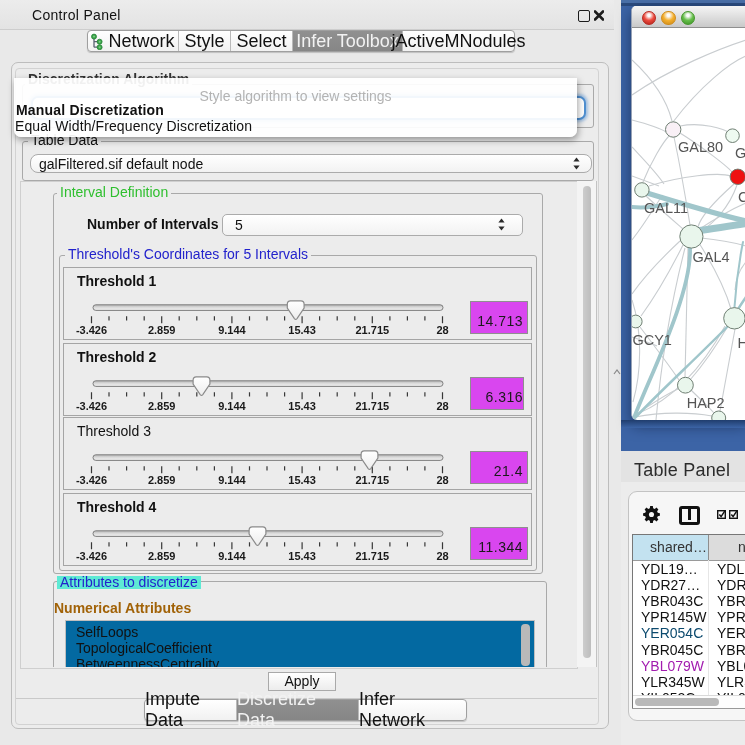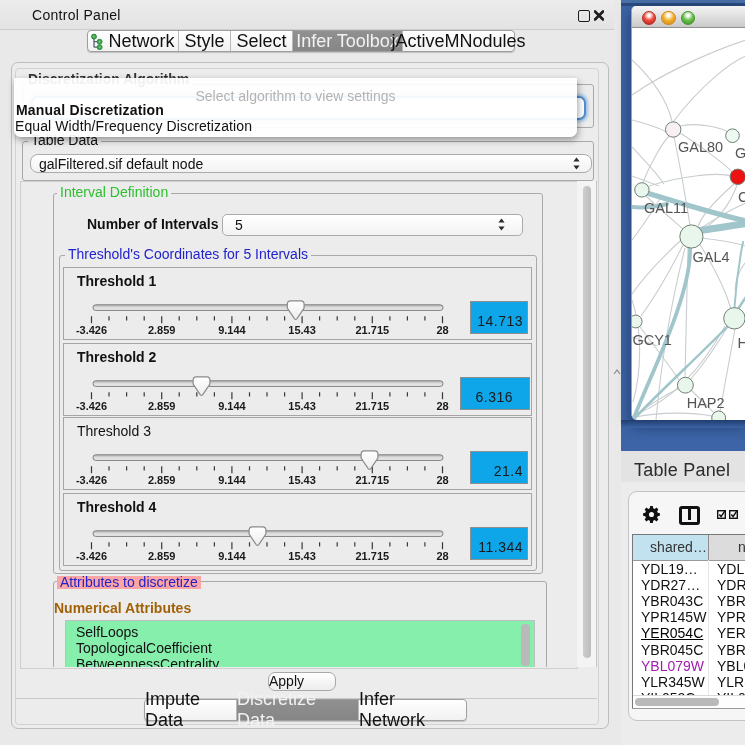--- a/index.html
+++ b/index.html
@@ -9,21 +9,21 @@
 .etch{position:absolute;border:1px solid #a9a9a9;border-radius:3px;}
 .gtitle{position:absolute;font-size:14px;background:#ececec;padding:0 3px;line-height:13px;}
 .seg{position:absolute;display:flex;border:1px solid #9f9f9f;border-radius:4px;
   background:linear-gradient(#ffffff,#f1f1f1);box-shadow:0 1px 1px rgba(0,0,0,0.18);
   font-size:18px;color:#111;}
 .seg div{display:flex;align-items:center;justify-content:center;border-right:1px solid #b9b9b9;}
 .seg div:last-child{border-right:none;}
 .seg .sel{background:linear-gradient(#909090,#868686);color:#f2f2f2;}
 .combo{position:absolute;background:linear-gradient(#ffffff,#f2f2f2);
   border:1px solid #ababab;border-radius:5px;font-size:14px;color:#111;}
-.vbox{position:absolute;background:#0ea5e9;border:1px solid #8f8f8f;font-size:14px;letter-spacing:0.5px;
+.vbox{position:absolute;background:#d946ef;border:1px solid #8f8f8f;font-size:14px;letter-spacing:0.5px;
   color:#1a1a1a;text-align:right;}
 </style></head><body>
 <div id="page">
 
 <div class="abs" style="left:0;top:0;width:614px;height:745px;background:#e9e9e9;"></div>
 <div class="abs" style="left:0;top:0;width:614px;height:29px;background:linear-gradient(#ececec,#e3e3e3);border-bottom:1px solid #cdcdcd;"></div>
 <div class="abs" style="left:32px;top:7px;font-size:14px;letter-spacing:0.3px;color:#111;">Control Panel</div>
 <div class="abs" style="left:578px;top:10px;width:10px;height:10px;border:1.6px solid #1c1c1c;border-radius:2px;"></div>
 <svg class="abs" style="left:594px;top:10px;" width="10" height="11" viewBox="0 0 10 11">
       <path d="M1 1.5 L9 9.5 M9 1.5 L1 9.5" stroke="#1c1c1c" stroke-width="2.6" stroke-linecap="round"></path>
@@ -99,21 +99,21 @@
       <rect x="30" y="37.8" width="350" height="5.6" rx="2.8" fill="url(#trk)" stroke="#7e7e7e" stroke-width="1"></rect>
       <path d="M28.5 49.3 L28.5 56.2 M46.0 49.3 L46.0 53.6 M63.6 49.3 L63.6 53.6 M81.2 49.3 L81.2 53.6 M98.7 49.3 L98.7 56.2 M116.2 49.3 L116.2 53.6 M133.8 49.3 L133.8 53.6 M151.4 49.3 L151.4 53.6 M168.9 49.3 L168.9 56.2 M186.5 49.3 L186.5 53.6 M204.0 49.3 L204.0 53.6 M221.6 49.3 L221.6 53.6 M239.1 49.3 L239.1 56.2 M256.6 49.3 L256.6 53.6 M274.2 49.3 L274.2 53.6 M291.8 49.3 L291.8 53.6 M309.3 49.3 L309.3 56.2 M326.9 49.3 L326.9 53.6 M344.4 49.3 L344.4 53.6 M361.9 49.3 L361.9 53.6 M379.5 49.3 L379.5 56.2" stroke="#383838" stroke-width="1.2"></path>
       <text x="28.5" y="67" font-size="11" font-weight="bold" fill="#1a1a1a" text-anchor="middle">-3.426</text>
       <text x="98.7" y="67" font-size="11" font-weight="bold" fill="#1a1a1a" text-anchor="middle">2.859</text>
       <text x="168.9" y="67" font-size="11" font-weight="bold" fill="#1a1a1a" text-anchor="middle">9.144</text>
       <text x="239.1" y="67" font-size="11" font-weight="bold" fill="#1a1a1a" text-anchor="middle">15.43</text>
       <text x="309.3" y="67" font-size="11" font-weight="bold" fill="#1a1a1a" text-anchor="middle">21.715</text>
       <text x="379.5" y="67" font-size="11" font-weight="bold" fill="#1a1a1a" text-anchor="middle">28</text>
       <path d="M130.1 41 L130.1 37.2 Q130.1 33.9 133.3 33.9 L143.7 33.9 Q146.9 33.9 146.9 37.2 L146.9 41 L139.8 51.6 Q138.5 53 137.2 51.6 Z" fill="url(#thm)" stroke="#8a8a8a" stroke-width="1.2"></path>
     </svg>
-<div class="vbox" style="left:460px;top:376.5px;width:52px;height:31px;line-height:39px;padding-right:16px;overflow:hidden;">6.316</div>
+<div class="vbox" style="left:470px;top:376.5px;width:52px;height:31px;line-height:39px;padding-right:0;overflow:hidden;">6.316</div>
 <div class="abs" style="left:63px;top:417.3px;width:467px;height:71px;background:#ececec;border:1px solid #a5a5a5;"></div>
 <div class="abs" style="left:77px;top:423.3px;font-size:14px;font-weight:normal;color:#111;">Threshold 3</div>
 <svg class="abs" style="left:63px;top:417.3px;" width="468" height="71" viewBox="0 0 468 71">
       <rect x="30" y="37.8" width="350" height="5.6" rx="2.8" fill="url(#trk)" stroke="#7e7e7e" stroke-width="1"></rect>
       <path d="M28.5 49.3 L28.5 56.2 M46.0 49.3 L46.0 53.6 M63.6 49.3 L63.6 53.6 M81.2 49.3 L81.2 53.6 M98.7 49.3 L98.7 56.2 M116.2 49.3 L116.2 53.6 M133.8 49.3 L133.8 53.6 M151.4 49.3 L151.4 53.6 M168.9 49.3 L168.9 56.2 M186.5 49.3 L186.5 53.6 M204.0 49.3 L204.0 53.6 M221.6 49.3 L221.6 53.6 M239.1 49.3 L239.1 56.2 M256.6 49.3 L256.6 53.6 M274.2 49.3 L274.2 53.6 M291.8 49.3 L291.8 53.6 M309.3 49.3 L309.3 56.2 M326.9 49.3 L326.9 53.6 M344.4 49.3 L344.4 53.6 M361.9 49.3 L361.9 53.6 M379.5 49.3 L379.5 56.2" stroke="#383838" stroke-width="1.2"></path>
       <text x="28.5" y="67" font-size="11" font-weight="bold" fill="#1a1a1a" text-anchor="middle">-3.426</text>
       <text x="98.7" y="67" font-size="11" font-weight="bold" fill="#1a1a1a" text-anchor="middle">2.859</text>
       <text x="168.9" y="67" font-size="11" font-weight="bold" fill="#1a1a1a" text-anchor="middle">9.144</text>
       <text x="239.1" y="67" font-size="11" font-weight="bold" fill="#1a1a1a" text-anchor="middle">15.43</text>
       <text x="309.3" y="67" font-size="11" font-weight="bold" fill="#1a1a1a" text-anchor="middle">21.715</text>
@@ -130,36 +130,36 @@
       <text x="98.7" y="67" font-size="11" font-weight="bold" fill="#1a1a1a" text-anchor="middle">2.859</text>
       <text x="168.9" y="67" font-size="11" font-weight="bold" fill="#1a1a1a" text-anchor="middle">9.144</text>
       <text x="239.1" y="67" font-size="11" font-weight="bold" fill="#1a1a1a" text-anchor="middle">15.43</text>
       <text x="309.3" y="67" font-size="11" font-weight="bold" fill="#1a1a1a" text-anchor="middle">21.715</text>
       <text x="379.5" y="67" font-size="11" font-weight="bold" fill="#1a1a1a" text-anchor="middle">28</text>
       <path d="M186.1 41 L186.1 37.2 Q186.1 33.9 189.3 33.9 L199.7 33.9 Q202.9 33.9 202.9 37.2 L202.9 41 L195.8 51.6 Q194.5 53 193.2 51.6 Z" fill="url(#thm)" stroke="#8a8a8a" stroke-width="1.2"></path>
     </svg>
 <div class="vbox" style="left:470px;top:527.0px;width:52px;height:31px;line-height:39px;padding-right:4px;overflow:hidden;">11.344</div>
 <div class="abs" style="left:20px;top:576px;width:557px;height:91px;overflow:hidden;">
 <div class="etch" style="left:33px;top:5px;width:492px;height:120px;"></div>
-<div class="gtitle" style="left:37px;top:0px;color:#2222cc;background:#fca5a5;">Attributes to discretize</div>
+<div class="gtitle" style="left:37px;top:0px;color:#2222cc;background:#5eead4;">Attributes to discretize</div>
 <div class="abs" style="left:34px;top:24px;font-size:14px;font-weight:bold;color:#a16207;">Numerical Attributes</div>
-<div class="abs" style="left:45px;top:43.5px;width:468px;height:60px;background:#86efac;border:1px solid #bfbfbf;font-size:14px;color:#111;">
+<div class="abs" style="left:45px;top:43.5px;width:468px;height:60px;background:#0369a1;border:1px solid #bfbfbf;font-size:14px;color:#111;">
         <div style="padding:3px 0 0 10px;line-height:16.4px;">SelfLoops<br>TopologicalCoefficient<br>BetweennessCentrality</div>
         <div style="position:absolute;right:4px;top:3px;width:9px;height:42px;background:#b9b9b9;border-radius:4px;"></div>
       </div>
 </div>
-<div class="abs" style="left:268px;top:672px;width:66px;height:17px;background:linear-gradient(#ffffff,#ececec);border:1px solid #a9a9a9;border-radius:7px;font-size:14px;color:#111;text-align:left;line-height:17px;">Apply</div>
+<div class="abs" style="left:268px;top:672px;width:66px;height:17px;background:linear-gradient(#ffffff,#ececec);border:1px solid #a9a9a9;border-radius:0;font-size:14px;color:#111;text-align:center;line-height:17px;">Apply</div>
 <div class="abs" style="left:16px;top:698px;width:581px;height:1px;background:#c9c9c9;"></div>
 <div class="seg" style="left:144px;top:699px;height:20px;">
 <div style="width:91px;">Impute Data</div>
 <div class="sel" style="width:121px;">Discretize Data</div>
 <div style="width:107px;">Infer Network</div>
 </div>
 <div class="abs" style="left:14px;top:77.5px;width:563px;height:59px;background:rgba(255,255,255,0.93);border-radius:0 0 7px 7px;box-shadow:1px 3px 7px rgba(0,0,0,0.38);"></div>
-<div class="abs" style="left:14px;top:88px;width:563px;text-align:center;font-size:14px;color:#b3b3b3;">Select algorithm to view settings</div>
+<div class="abs" style="left:14px;top:88px;width:563px;text-align:center;font-size:14px;color:#b3b3b3;">Style algorithm to view settings</div>
 <div class="abs" style="left:16px;top:102px;font-size:14px;font-weight:bold;letter-spacing:0.2px;color:#111;">Manual Discretization</div>
 <div class="abs" style="left:15px;top:117.5px;font-size:14px;letter-spacing:0.1px;color:#111;">Equal Width/Frequency Discretization</div>
 <svg class="abs" style="left:613px;top:368px;" width="8" height="8" viewBox="0 0 8 8">
       <path d="M1 6 L4 2 L7 6" fill="none" stroke="#8a8a8a" stroke-width="1.2"></path>
     </svg>
 <div class="abs" style="left:621px;top:0;width:124px;height:451px;background:#3c64a6;"></div>
 <div class="abs" style="left:621px;top:0;width:124px;height:6px;background:linear-gradient(#4a70a8 0 55%,#2b4b7e 55% 100%);"></div>
 <div class="abs" style="left:631px;top:6px;width:114px;height:414px;border-radius:5px 0 0 6px;border-left:1px solid #97a2b6;box-shadow:0 6px 14px rgba(10,20,50,0.55);background:#fff;overflow:hidden;">
 <div style="position:absolute;left:0;top:0;width:114px;height:21px;background:linear-gradient(#f5f5f5,#c9c9c9);border-bottom:1px solid #8f8f8f;"></div>
 <div style="position:absolute;left:9.8px;top:4.6px;width:12.4px;height:12.4px;border-radius:50%;background:radial-gradient(circle at 50% 28%, rgba(255,255,255,0.85) 0 12%, #ee4b3e 48%, #b5281f 92%);border:0.5px solid #b5281f;"></div>
@@ -252,21 +252,21 @@
 <div style="position:absolute;left:0;top:0;width:75px;height:25px;background:#c3e2f0;border-right:1px solid #8e8e8e;border-bottom:1px solid #9a9a9a;text-align:center;line-height:25px;color:#333;padding-left:16px;width:59px;">shared…</div>
 <div style="position:absolute;left:76px;top:0;width:120px;height:25px;background:#dcdcdc;border-bottom:1px solid #9a9a9a;color:#333;padding-left:29px;line-height:25px;">n</div>
 <div style="position:absolute;left:8px;top:26.0px;color:#111;">YDL19…</div>
 <div style="position:absolute;left:84px;top:26.0px;color:#111;">YDL1</div>
 <div style="position:absolute;left:8px;top:42.1px;color:#111;">YDR27…</div>
 <div style="position:absolute;left:84px;top:42.1px;color:#111;">YDR2</div>
 <div style="position:absolute;left:8px;top:58.2px;color:#111;">YBR043C</div>
 <div style="position:absolute;left:84px;top:58.2px;color:#111;">YBR0</div>
 <div style="position:absolute;left:8px;top:74.3px;color:#111;">YPR145W</div>
 <div style="position:absolute;left:84px;top:74.3px;color:#111;">YPR1</div>
-<div style="position:absolute;left:8px;top:90.4px;color:#000000;text-decoration:underline;">YER054C</div>
+<div style="position:absolute;left:8px;top:90.4px;color:#0c4a6e;">YER054C</div>
 <div style="position:absolute;left:84px;top:90.4px;color:#111;">YER0</div>
 <div style="position:absolute;left:8px;top:106.5px;color:#111;">YBR045C</div>
 <div style="position:absolute;left:84px;top:106.5px;color:#111;">YBR0</div>
 <div style="position:absolute;left:8px;top:122.6px;color:#a21caf;">YBL079W</div>
 <div style="position:absolute;left:84px;top:122.6px;color:#111;">YBL0</div>
 <div style="position:absolute;left:8px;top:138.7px;color:#111;">YLR345W</div>
 <div style="position:absolute;left:84px;top:138.7px;color:#111;">YLR3</div>
 <div style="position:absolute;left:8px;top:154.8px;color:#111;">YIL052C</div>
 <div style="position:absolute;left:84px;top:154.8px;color:#111;">YIL0</div>
 <div style="position:absolute;left:75px;top:25px;width:1px;height:149px;background:#e6e6e6;"></div>

